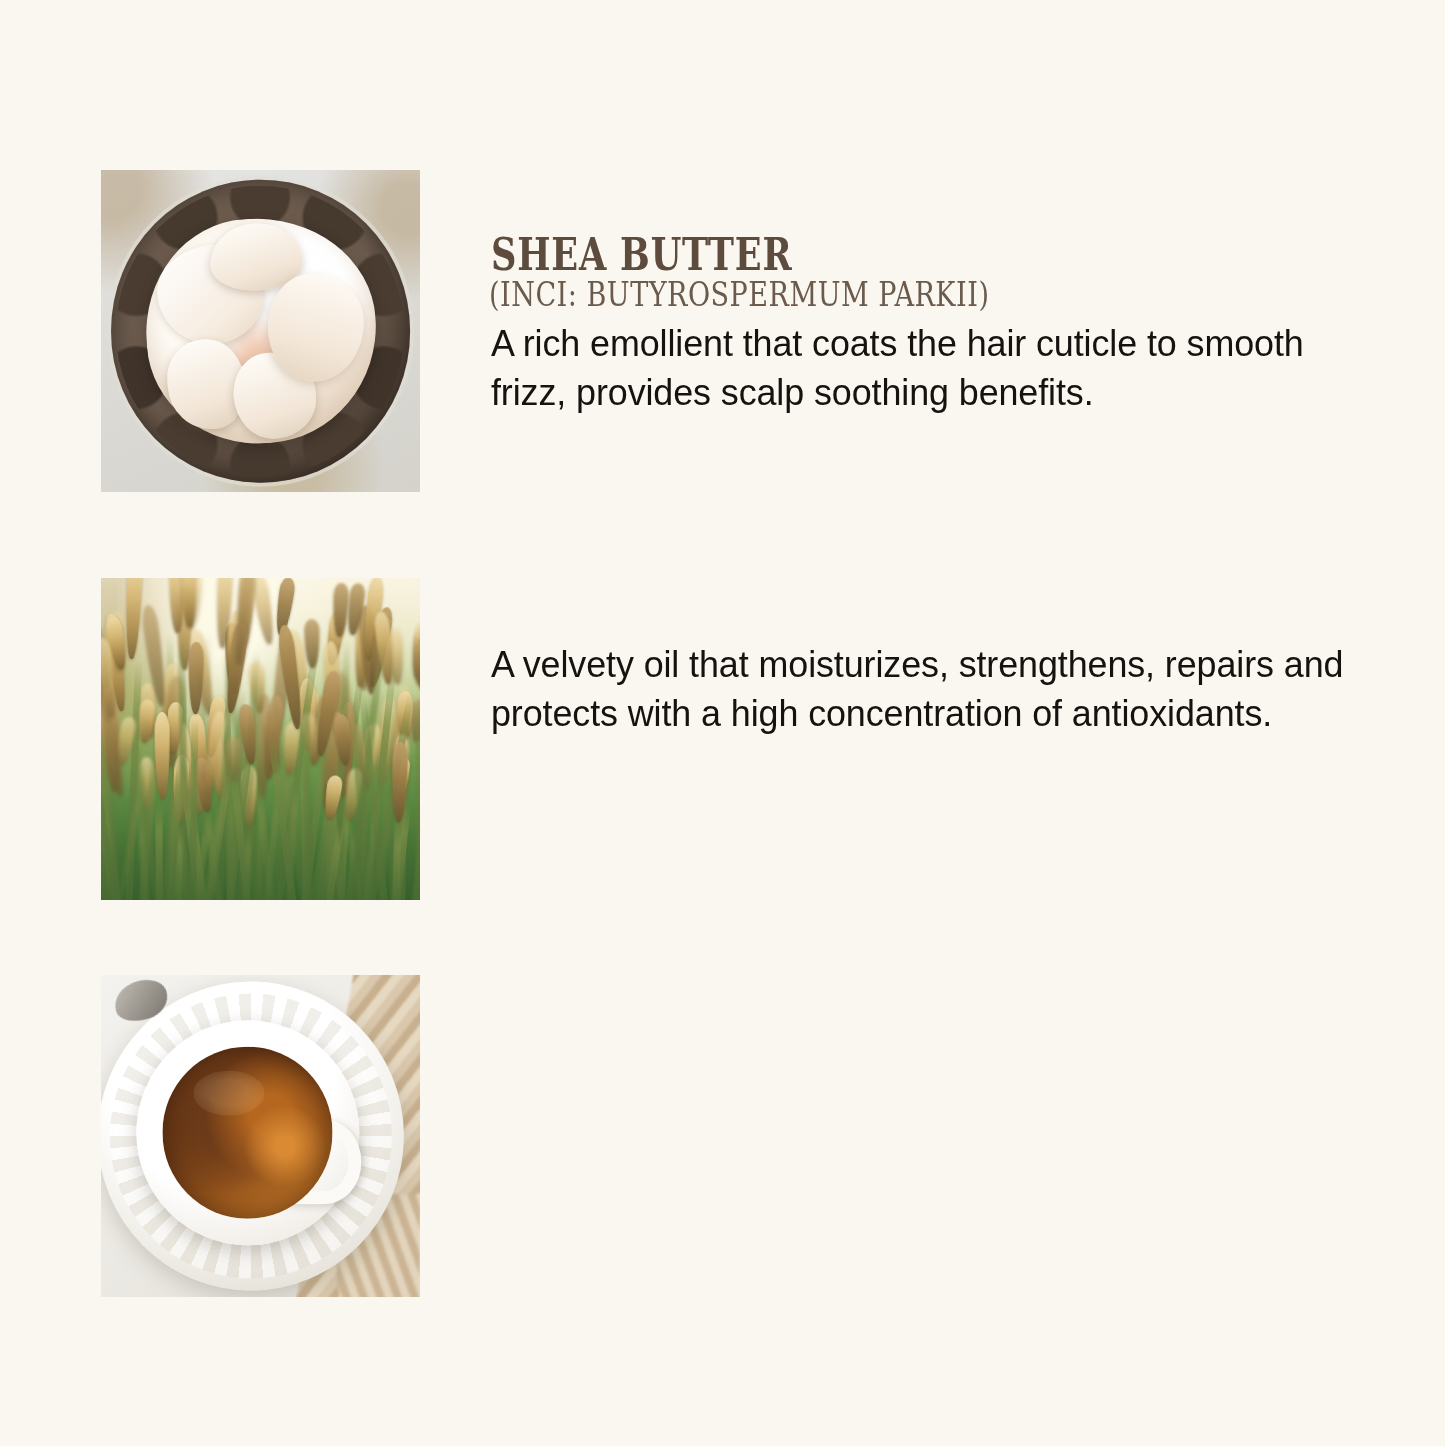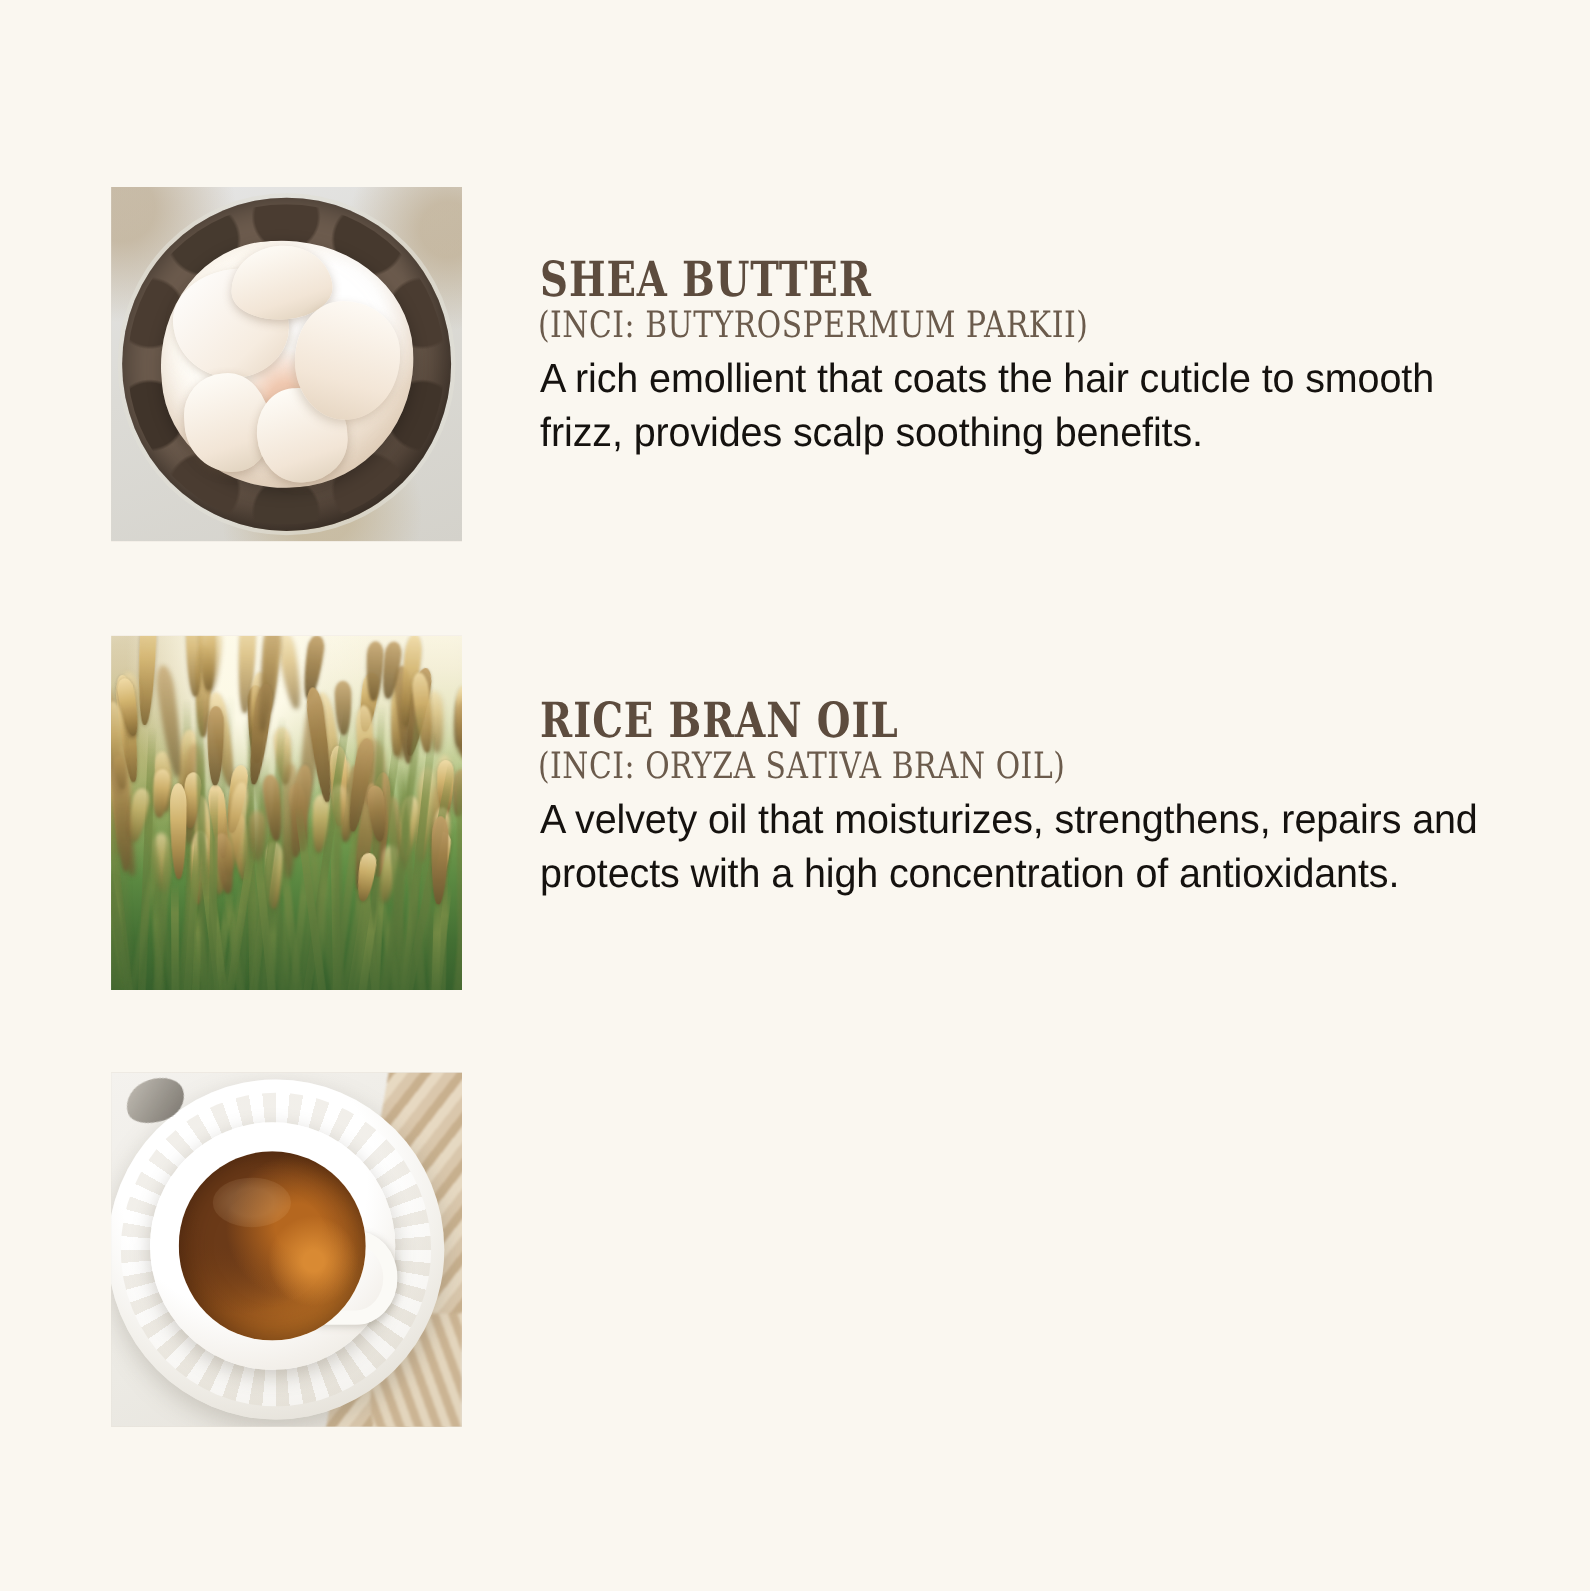--- a/index.html
+++ b/index.html
@@ -532,24 +532,20 @@
             <div class="stalk" style="left: 66.6867%; height: 47.6606%; transform: rotate(9.02453deg); opacity: 0.85; filter: blur(0.62px);"></div>
             <div class="head dark" style="left: 66.3367%; bottom: 44.6606%; height: 26.7939%; transform: rotate(9.02453deg); opacity: 0.92; filter: blur(0.66px);"></div>
             <div class="stalk" style="left: 17.3406%; height: 34.3877%; transform: rotate(-0.321559deg); opacity: 0.92; filter: blur(0.41px);"></div>
             <div class="head" style="left: 16.9906%; bottom: 31.3877%; height: 26.9991%; transform: rotate(-0.321559deg); opacity: 0.97; filter: blur(0.42px);"></div>
             <div class="stalk" style="left: 69.7708%; height: 27.928%; transform: rotate(8.62437deg); opacity: 0.84; filter: blur(0.66px);"></div>
             <div class="head" style="left: 69.4208%; bottom: 24.928%; height: 13.7794%; transform: rotate(8.62437deg); opacity: 0.91; filter: blur(0.71px);"></div>
           </div>
       </div>
     </div>
     <div class="text-col">
-      <h2 class="heading">
-        <span class="name">RICE BRAN OIL</span>
-        <span class="inci">(INCI: ORYZA SATIVA BRAN OIL)</span>
-      </h2>
       <p class="desc">A velvety oil that moisturizes, strengthens, repairs and protects with a high concentration of antioxidants.</p>
     </div>
   </div>
 
   <div class="ingredient-row" id="row-rooibos">
     <div class="thumb">
       <div class="photo-tea">
         <div class="tea-knit"></div>
         <div class="tea-knit2"></div>
         <div class="saucer"></div>

